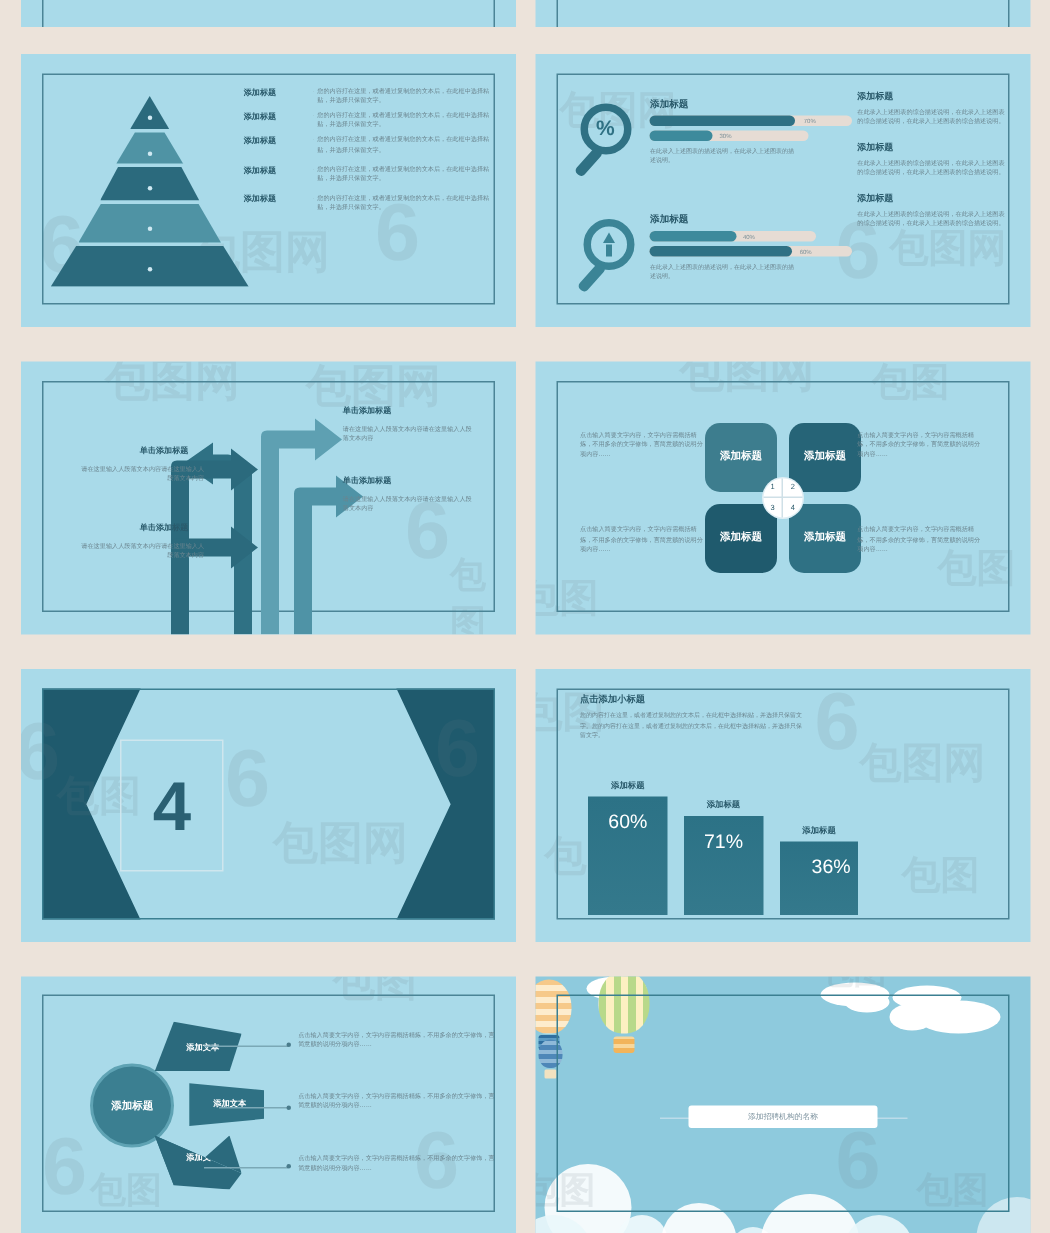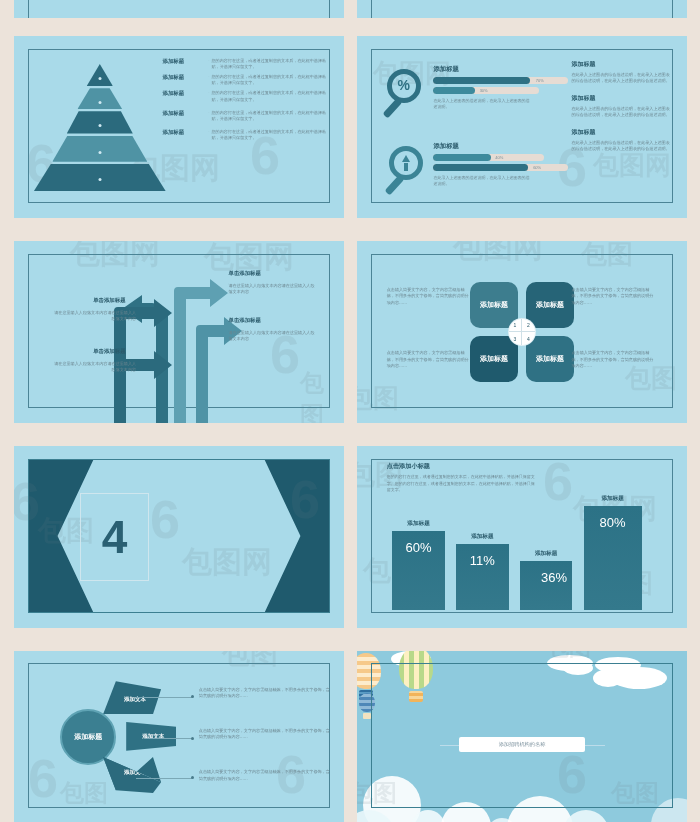--- a/index.html
+++ b/index.html
@@ -414,37 +414,31 @@
       <div class="bar-col" style="left:2%;width:19%;height:70%;">
         <div class="bar-cap" style="top:-11px;">添加标题</div>
         <div class="bar-rect" style="height:100%;">
           <span>60%</span>
         </div>
       </div>
 
       <div class="bar-col" style="left:25%;width:19%;height:58%;">
         <div class="bar-cap" style="top:-11px;">添加标题</div>
         <div class="bar-rect" style="height:100%;">
-          <span>11%</span>
+          <span>71%</span>
         </div>
       </div>
 
       <div class="bar-col" style="left:48%;width:19%;height:43%;">
         <div class="bar-cap" style="top:-11px;">添加标题</div>
         <div class="bar-rect" style="height:100%;padding-left:16px;">
           <span>36%</span>
         </div>
       </div>
 
-      <div class="bar-col" style="left:71%;width:21%;height:92%;">
-        <div class="bar-cap" style="top:-11px;">添加标题</div>
-        <div class="bar-rect" style="height:100%;">
-          <span>80%</span>
-        </div>
-      </div>
     </div>
   </div>
 
   <div class="slide" id="s7" style="left:14px; top:651px; width:330px; height:171px;">
     <div class="wm">
       <span style="left:208px;top:-16px;font-size:28px;">包图</span>
       <span style="left:14px;top:96px;">6</span>
         <span style="left:46px;top:126px;font-size:24px;">包图</span>
       <span style="left:262px;top:92px;">6</span>
     </div>

